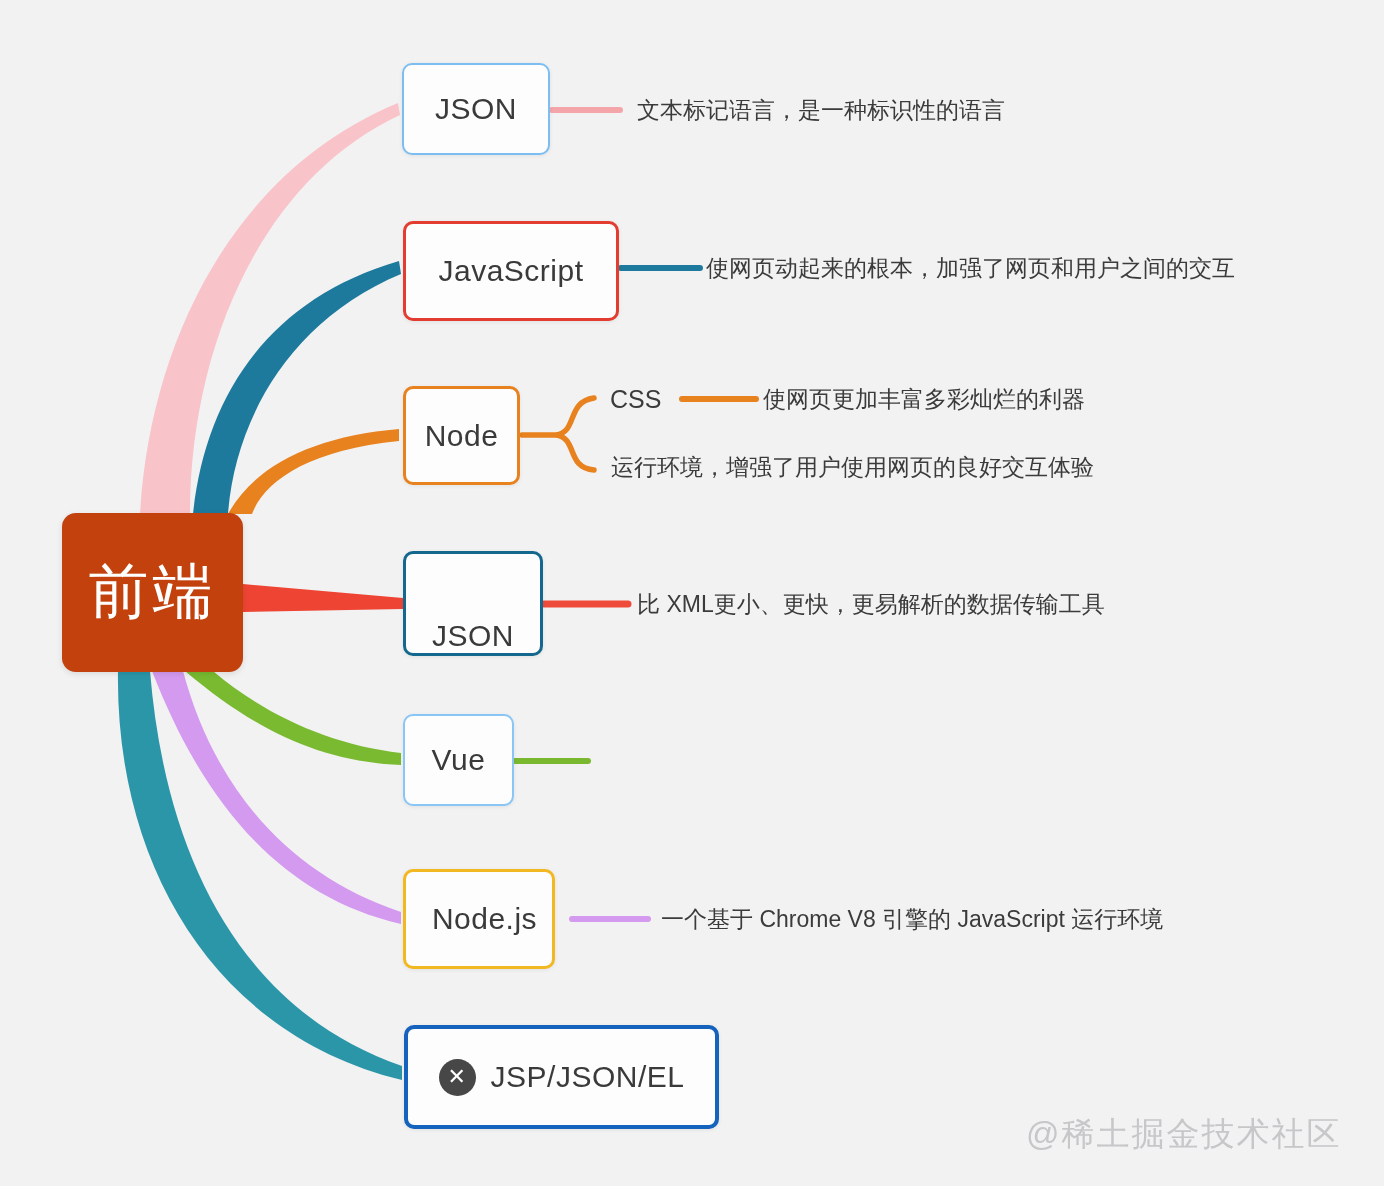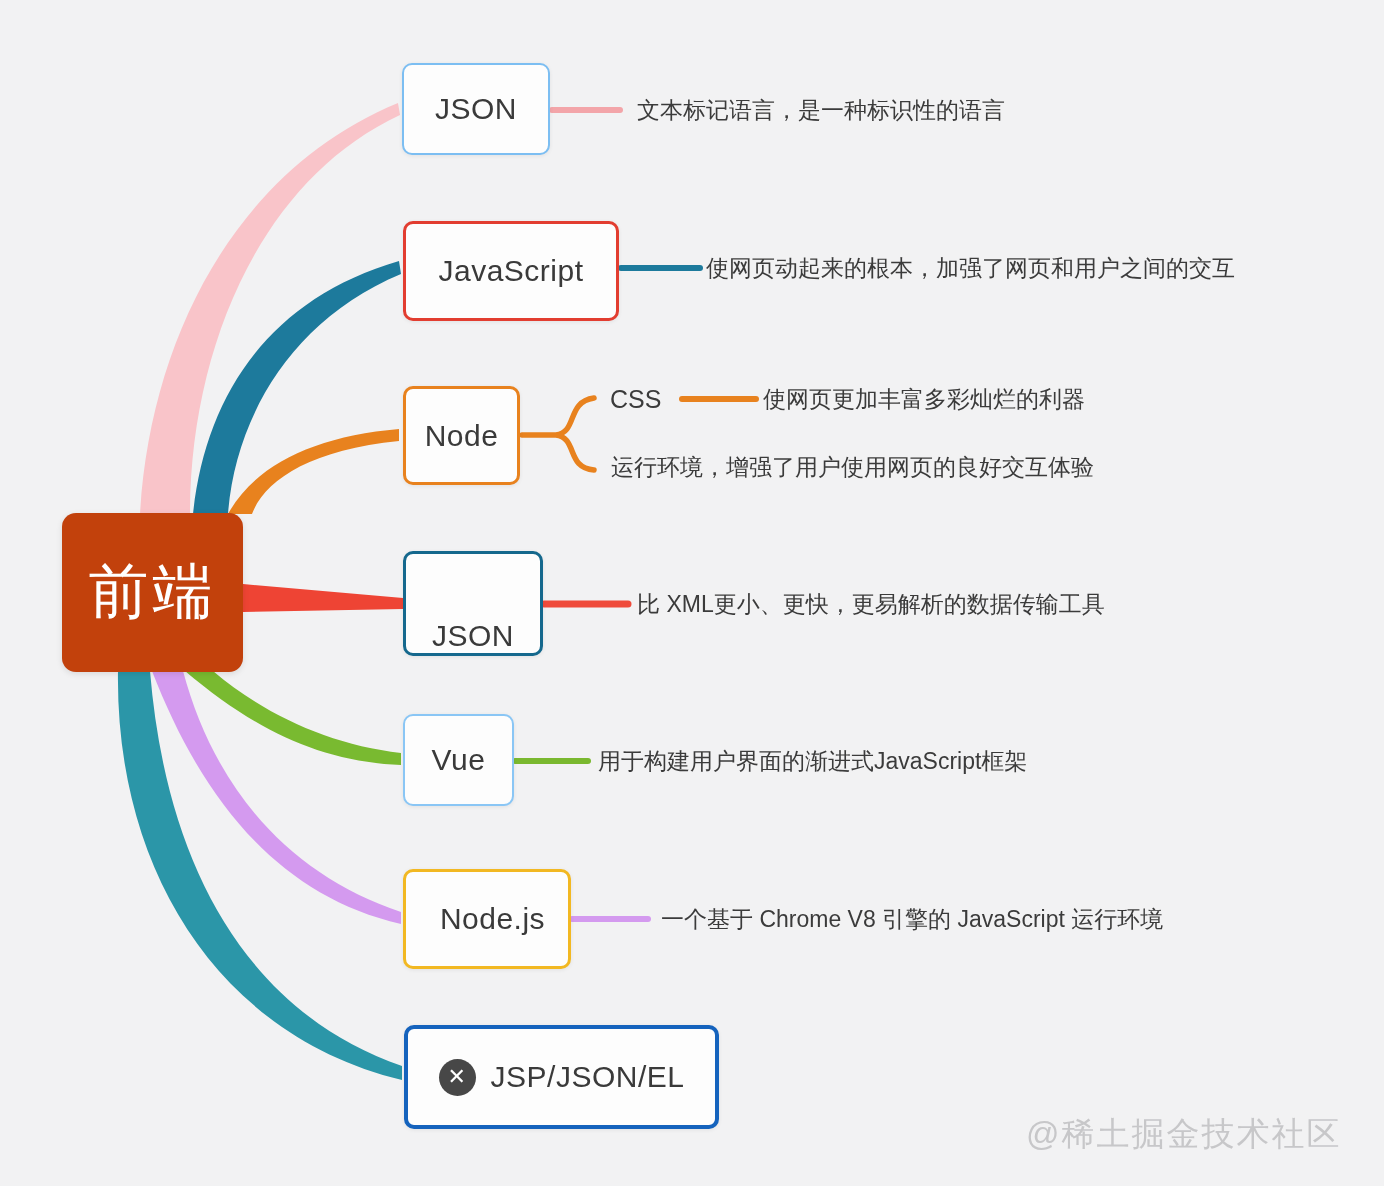--- a/index.html
+++ b/index.html
@@ -34,21 +34,21 @@
     font-size: 30px;
     letter-spacing: 0.5px;
     box-shadow: 0 1px 4px rgba(0,0,0,0.07);
   }
 
   .node-html       { left: 402px; top: 63px;   width: 148px; height: 92px;  border-width: 2.5px; }
   .node-javascript { left: 403px; top: 221px;  width: 216px; height: 100px;  }
   .node-ajax       { left: 403px; top: 386px;  width: 117px; height: 99px;  }
   .node-json       { left: 403px; top: 551px;  width: 140px; height: 105px; border-width: 3.5px; }
   .node-vue        { left: 403px; top: 714px;  width: 111px; height: 92px;  border-width: 2.5px; }
-  .node-nodejs     { left: 403px; top: 869px;  width: 168px; height: 100px; padding-left: 11px; }
+  .node-nodejs     { left: 403px; top: 869px;  width: 152px; height: 100px; padding-left: 11px; }
   .node-jsp        { left: 404px; top: 1025px; width: 315px; height: 104px; border-width: 4px; gap: 15px; }
 
   .node-root {
     position: absolute;
     z-index: 2;
     left: 62px; top: 513px;
     width: 181px; height: 159px;
     border-radius: 14px;
     display: flex;
     align-items: center;
@@ -156,18 +156,17 @@
     <span class="x-badge">✕</span>
     <span>JSP/JSON/EL</span>
   </div>
 
   <div class="desc d-html">文本标记语言，是一种标识性的语言</div>
   <div class="desc d-js">使网页动起来的根本，加强了网页和用户之间的交互</div>
   <div class="desc css-label">CSS</div>
   <div class="desc d-css">使网页更加丰富多彩灿烂的利器</div>
   <div class="desc d-async">运行环境，增强了用户使用网页的良好交互体验</div>
   <div class="desc d-json">比 XML更小、更快，更易解析的数据传输工具</div>
-  <div class="desc d-vue">用于构建用户界面的渐进式JavaScript框架</div>
   <div class="desc d-node">一个基于 Chrome V8 引擎的 JavaScript 运行环境</div>
 
   <div class="watermark">@稀土掘金技术社区</div>
 
 </div>
 
 </body></html>

